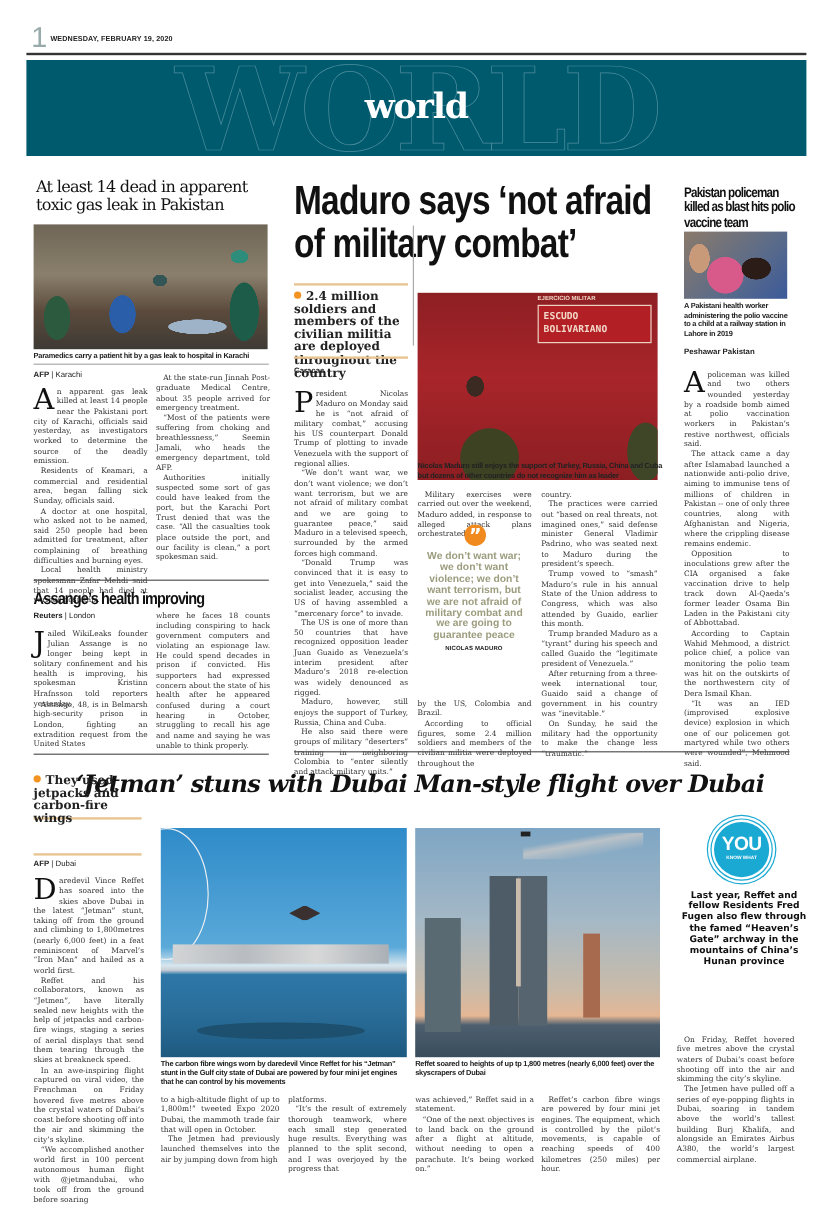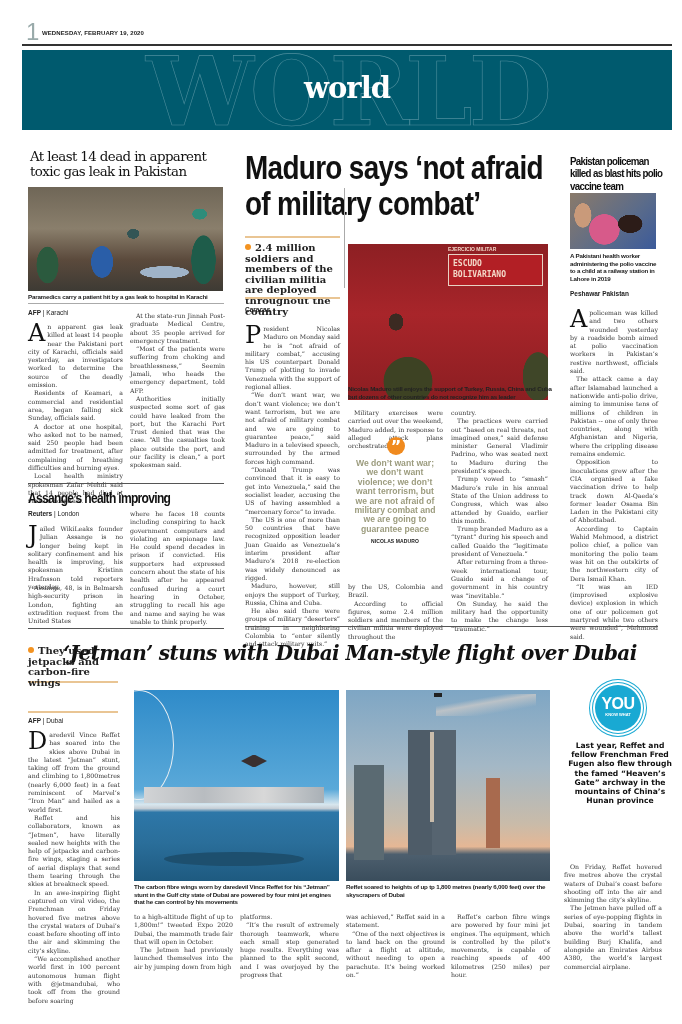--- a/index.html
+++ b/index.html
@@ -244,18 +244,18 @@
   <p>“One of the next objectives is to land back on the ground after a flight at altitude, without needing to open a parachute. It’s being worked on.”</p>
 </div>
 <div class="abs body" style="left:451px; top:913px; width:99px;">
   <p>Reffet’s carbon fibre wings are powered by four mini jet engines. The equipment, which is controlled by the pilot’s movements, is capable of reaching speeds of 400 kilometres (250 miles) per hour.</p>
 </div>
 
 <div class="abs you-circle" style="left:595px; top:685px;">
   <div class="you">YOU</div>
   <div class="kw">KNOW WHAT</div>
 </div>
-<div class="abs factbox" style="left:566px; top:741px; width:108px;">Last year, Reffet and fellow Frenchman Fred Fugen also flew through the famed “Heaven’s Gate” archway in the mountains of China’s Hunan province</div>
+<div class="abs factbox" style="left:566px; top:741px; width:108px;">Last year, Reffet and fellow Residents Fred Fugen also flew through the famed “Heaven’s Gate” archway in the mountains of China’s Hunan province</div>
 
 <div class="abs body" style="left:564px; top:863px; width:98px;">
   <p>On Friday, Reffet hovered five metres above the crystal waters of Dubai’s coast before shooting off into the air and skimming the city’s skyline.</p>
   <p>The Jetmen have pulled off a series of eye-popping flights in Dubai, soaring in tandem above the world’s tallest building Burj Khalifa, and alongside an Emirates Airbus A380, the world’s largest commercial airplane.</p>
 </div>
 
 </body></html>

